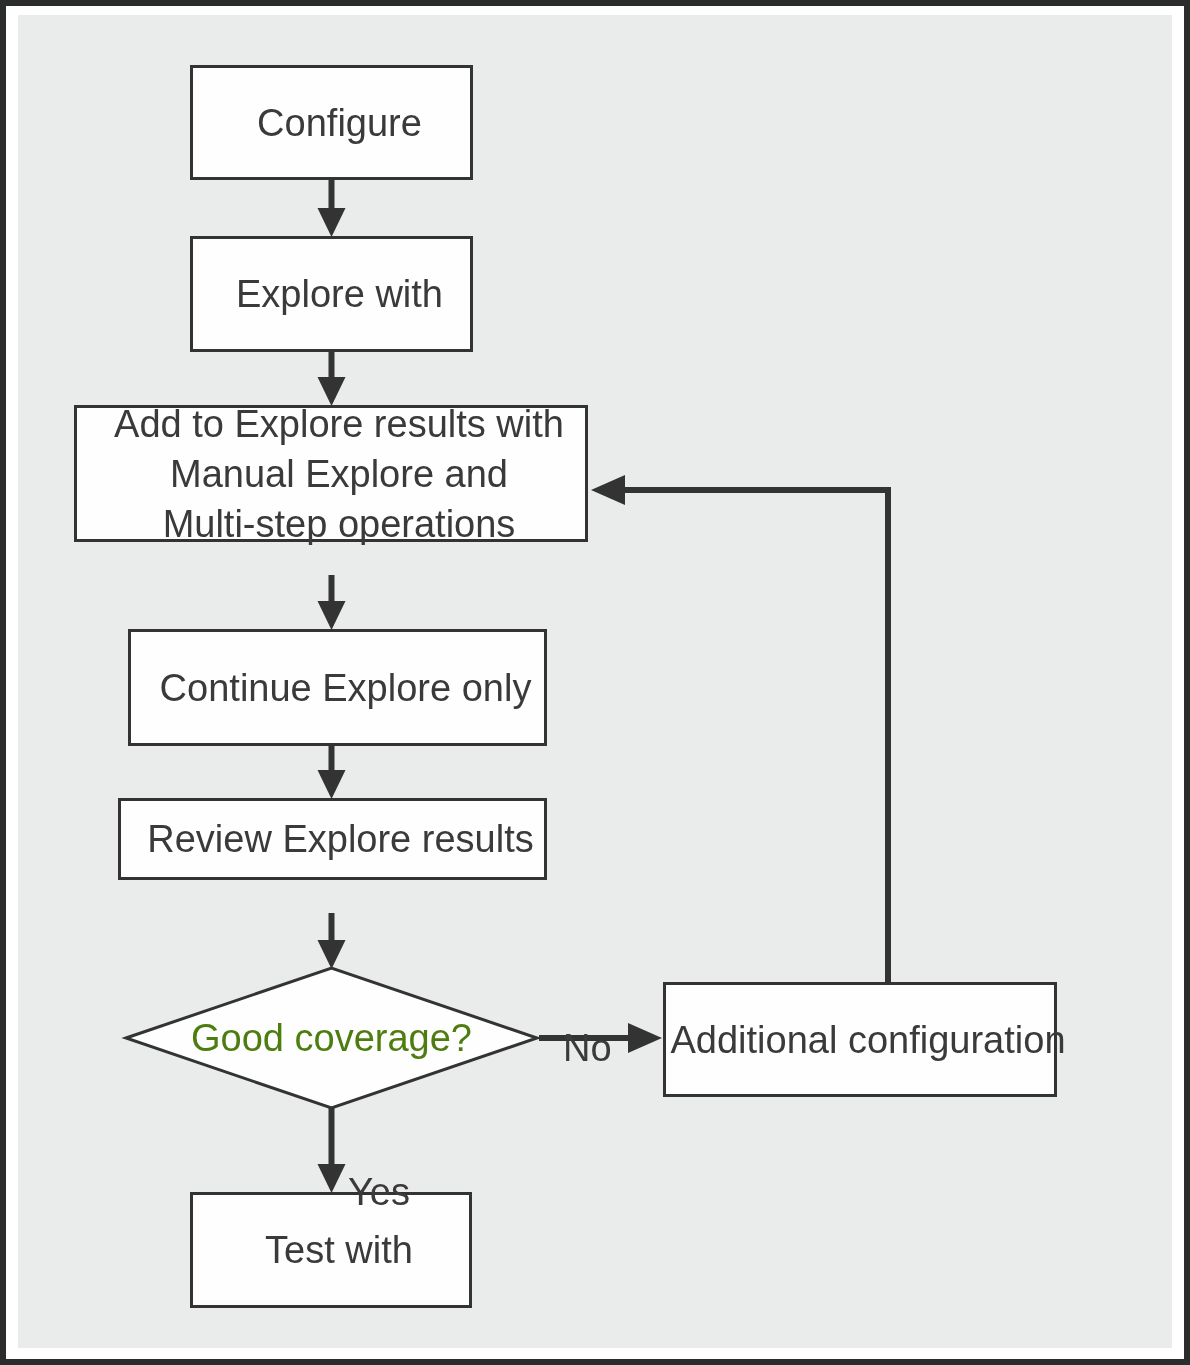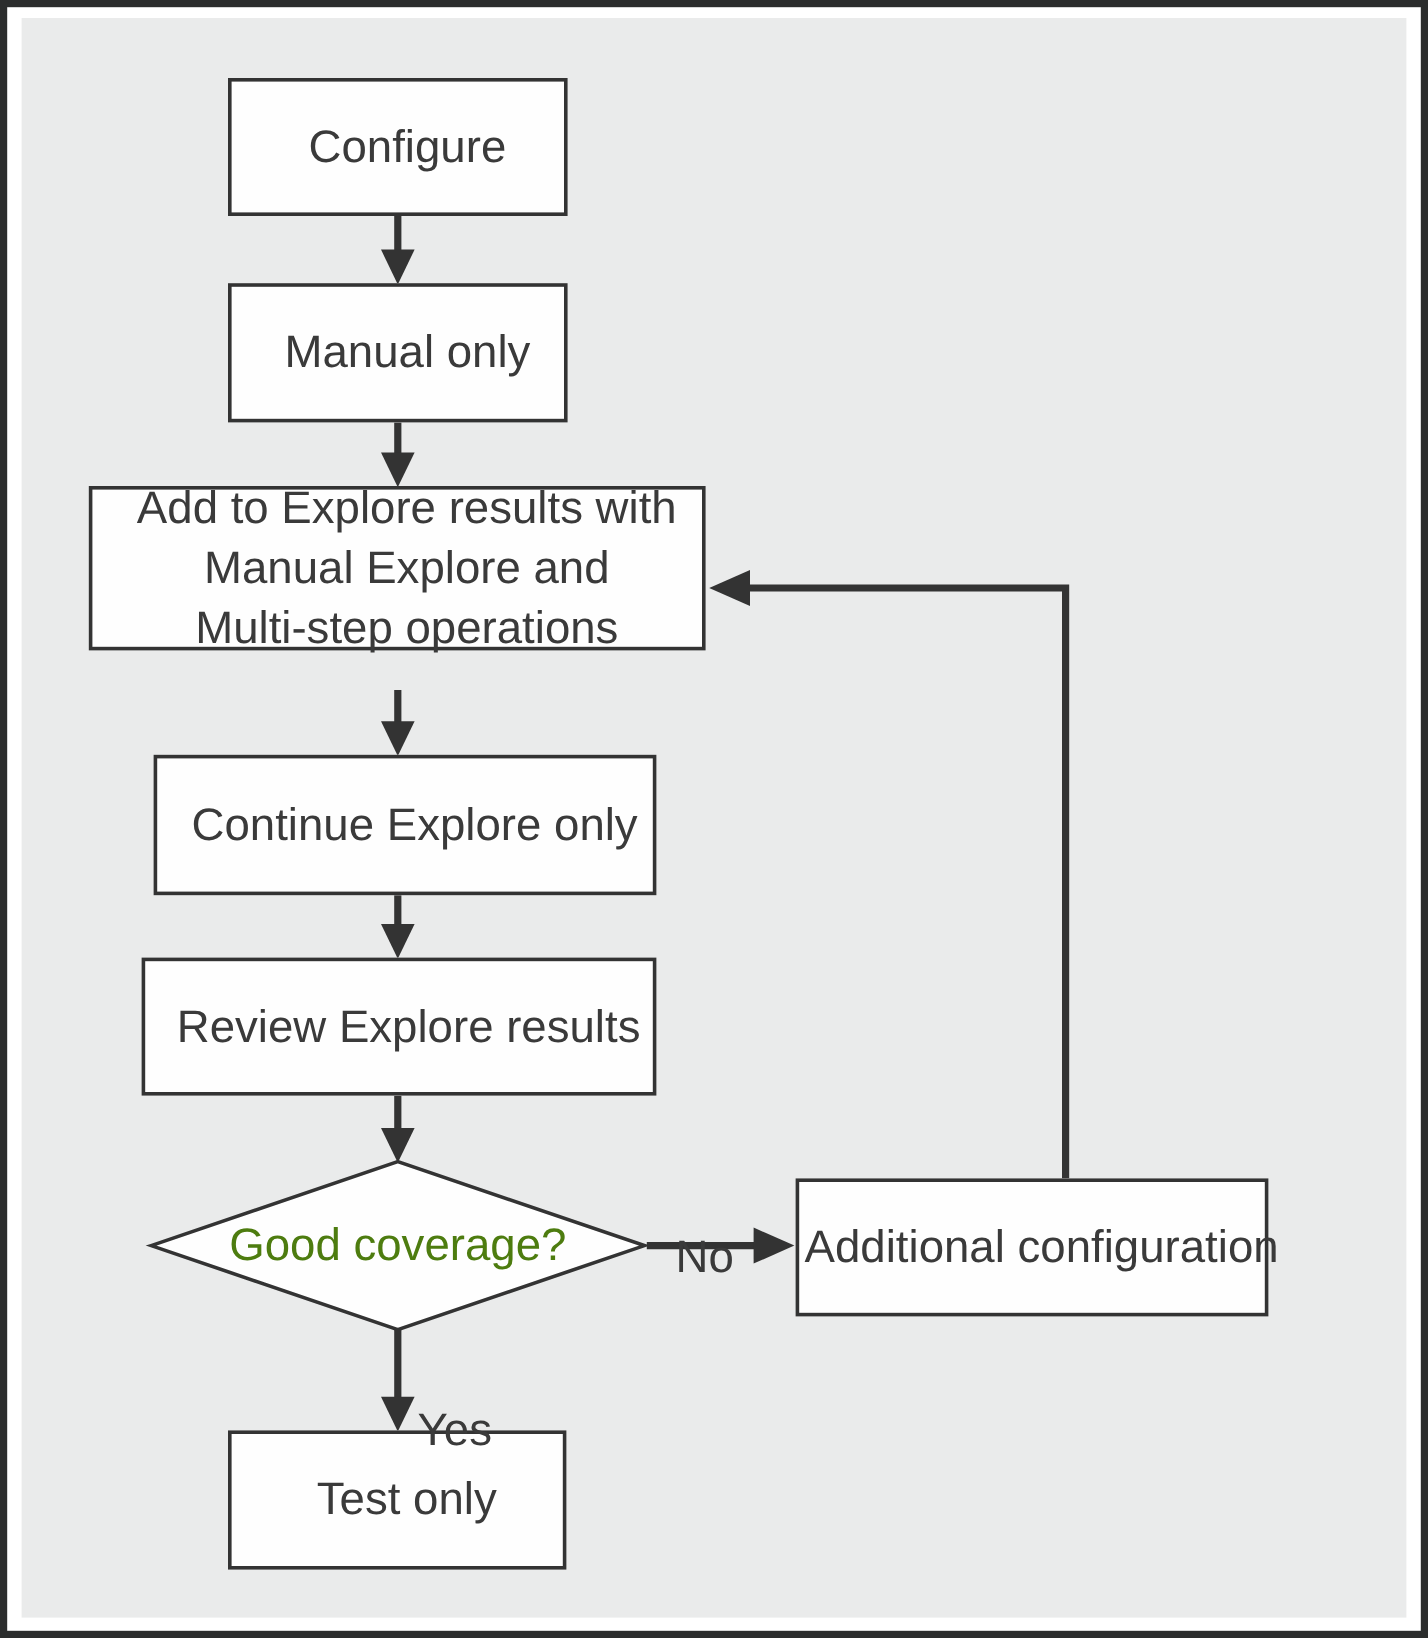--- a/index.html
+++ b/index.html
@@ -107,31 +107,31 @@
   </g>
 
   <g>
     <line x1="331.5" y1="1108" x2="331.5" y2="1166" stroke="#333333" stroke-width="6"></line>
     <polygon points="331.5,1193 317.5,1164 345.5,1164" fill="#333333"></polygon>
   </g>
 </svg>
 
 <div class="node" style="left:190px; top:65px; width:283px; height:115px;">Configure</div>
 
-<div class="node" style="left:190px; top:236px; width:283px; height:116px;">Manual only</div>
+<div class="node" style="left:190px; top:236px; width:283px; height:116px;">Explore with</div>
 
 <div class="node" style="left:74px; top:405px; width:514px; height:137px;">Add to Explore results with
 Manual Explore and
 Multi-step operations</div>
 
 <div class="node" style="left:128px; top:629px; width:419px; height:117px;">Continue Explore only</div>
 
-<div class="node" style="left:118px; top:798px; width:429px; height:115px;">Review Explore results</div>
+<div class="node" style="left:118px; top:798px; width:429px; height:82px;">Review Explore results</div>
 
 <div class="node" style="left:663px; top:982px; width:394px; height:115px;">Additional configuration</div>
 
-<div class="node" style="left:190px; top:1192px; width:282px; height:116px;">Test only</div>
+<div class="node" style="left:190px; top:1192px; width:282px; height:116px;">Test with</div>
 
 <div class="diamond-label" style="left:136px; top:973px; width:391px; height:130px;">Good coverage?</div>
 
 <div class="edge-label" style="left:563px; top:996px;">No</div>
 
 <div class="edge-label" style="left:348px; top:1140px;">Yes</div>
 
 </body></html>

